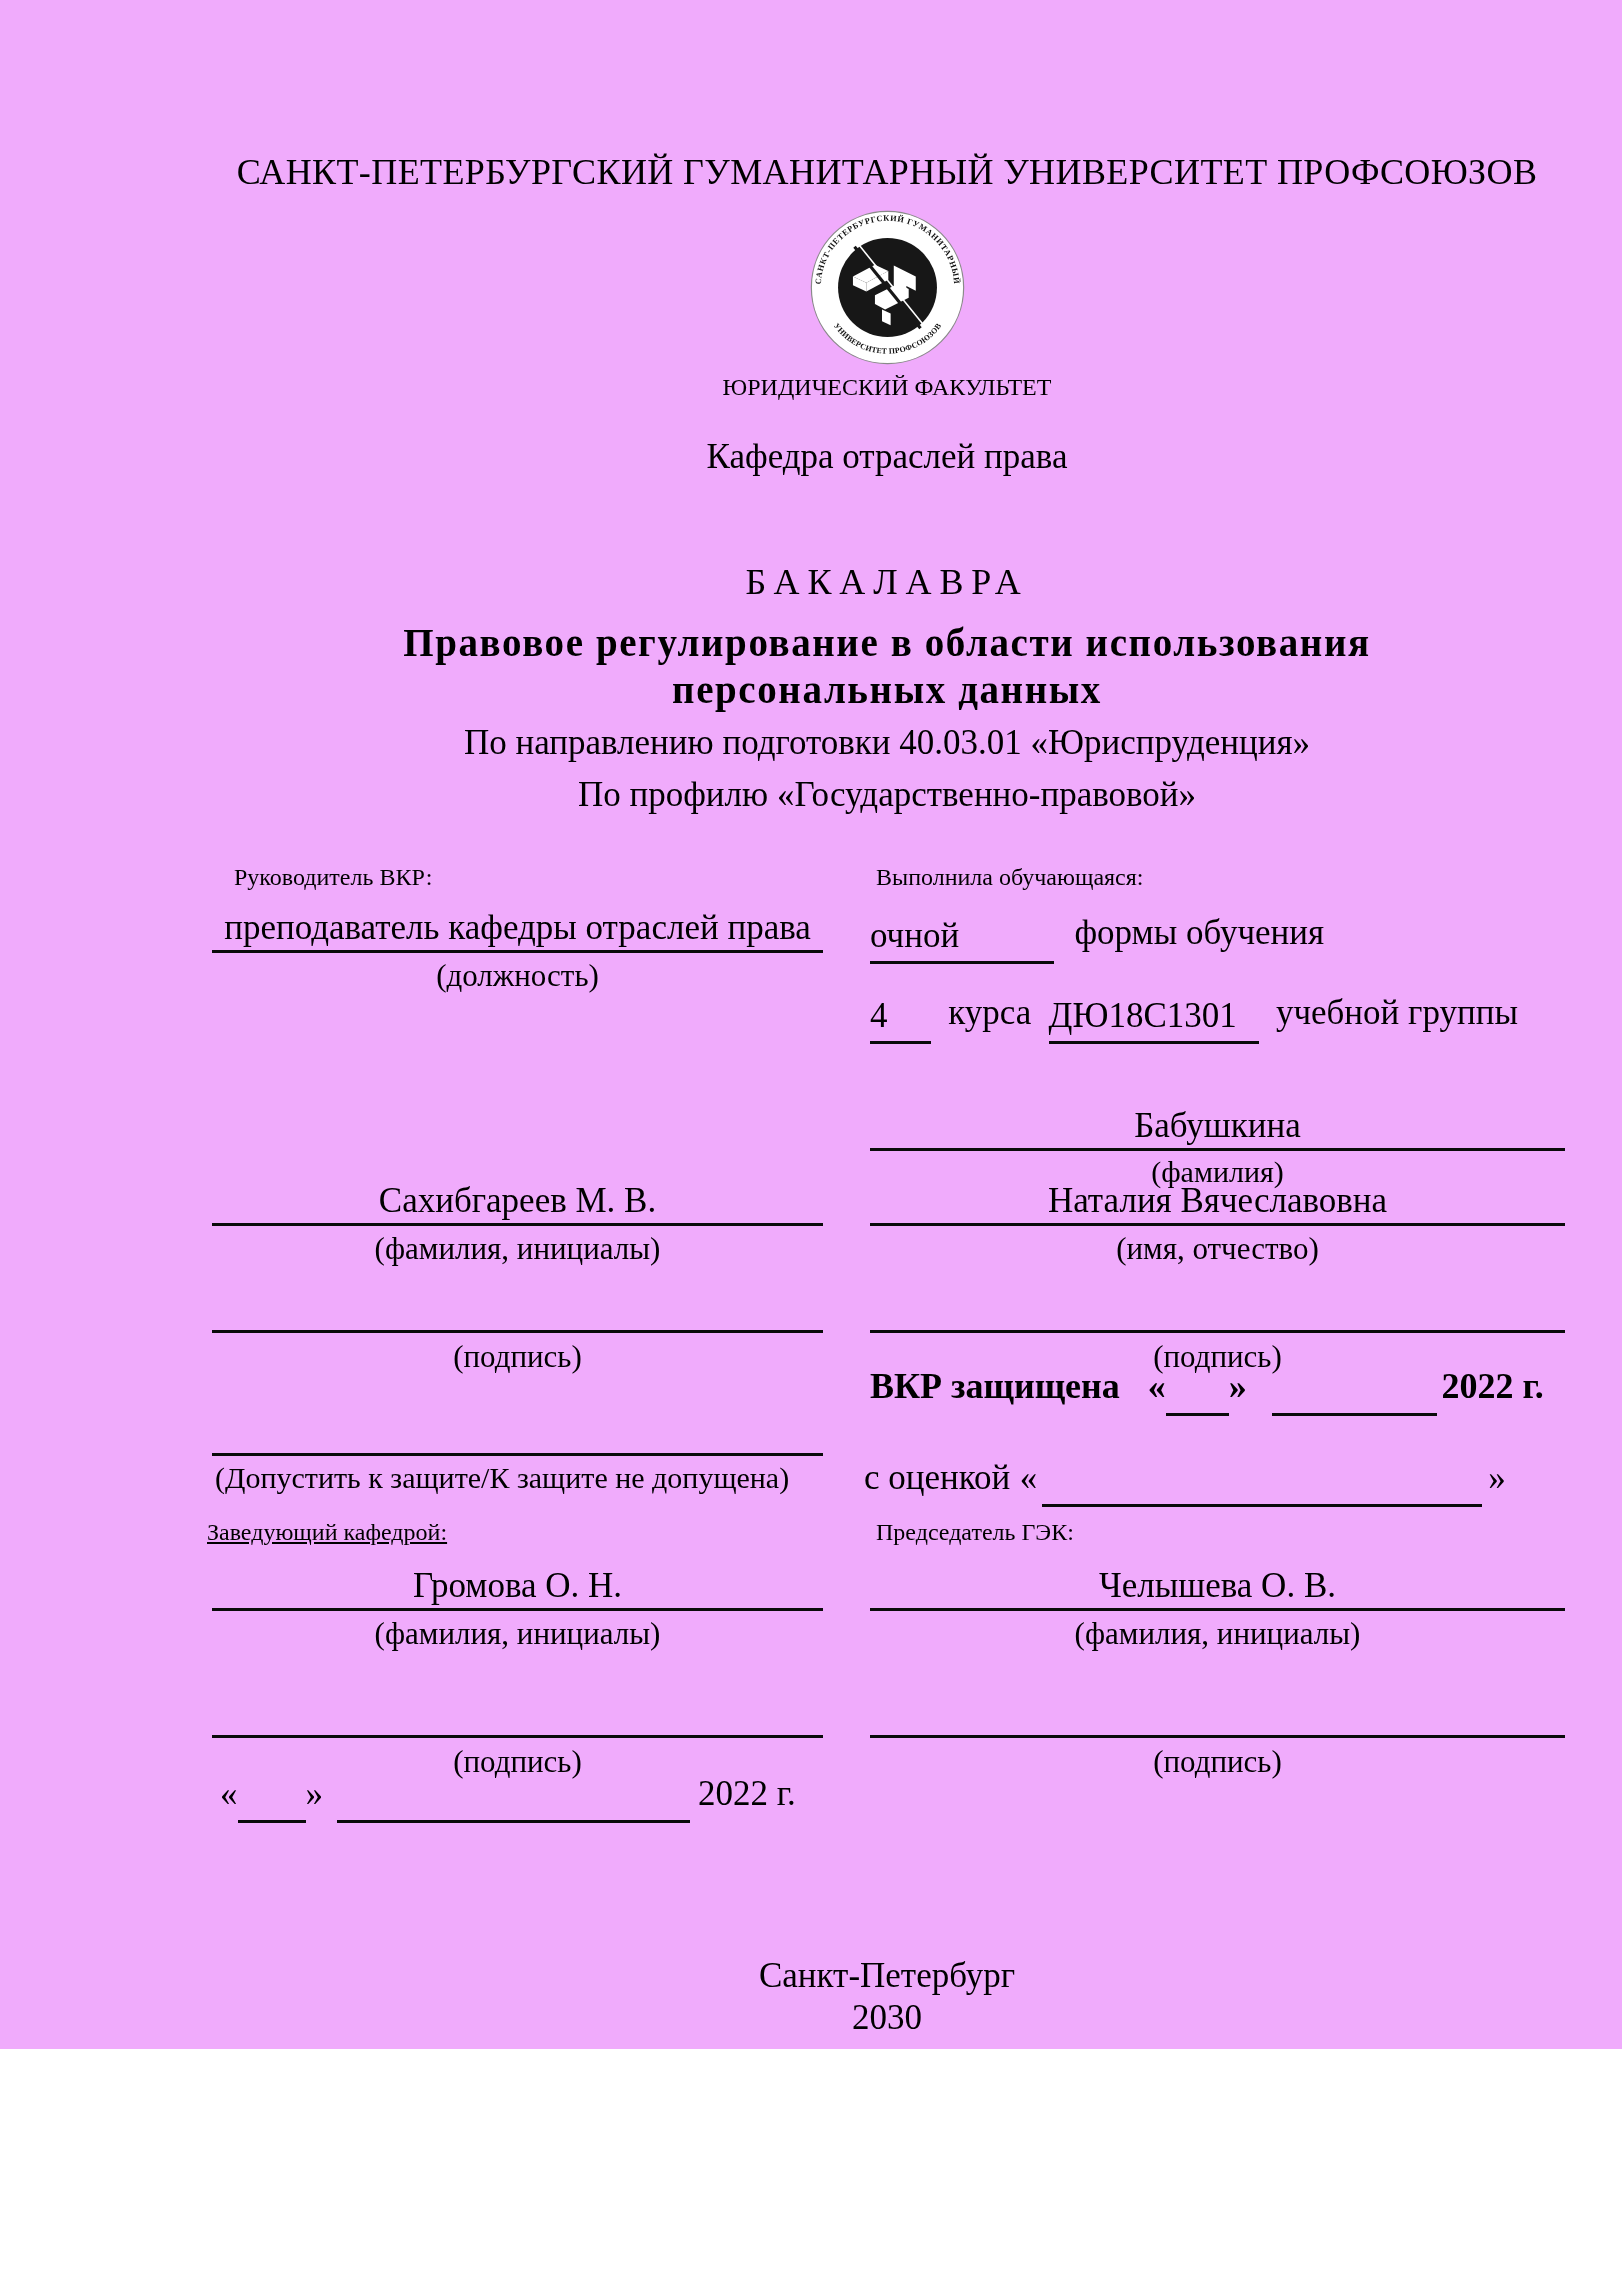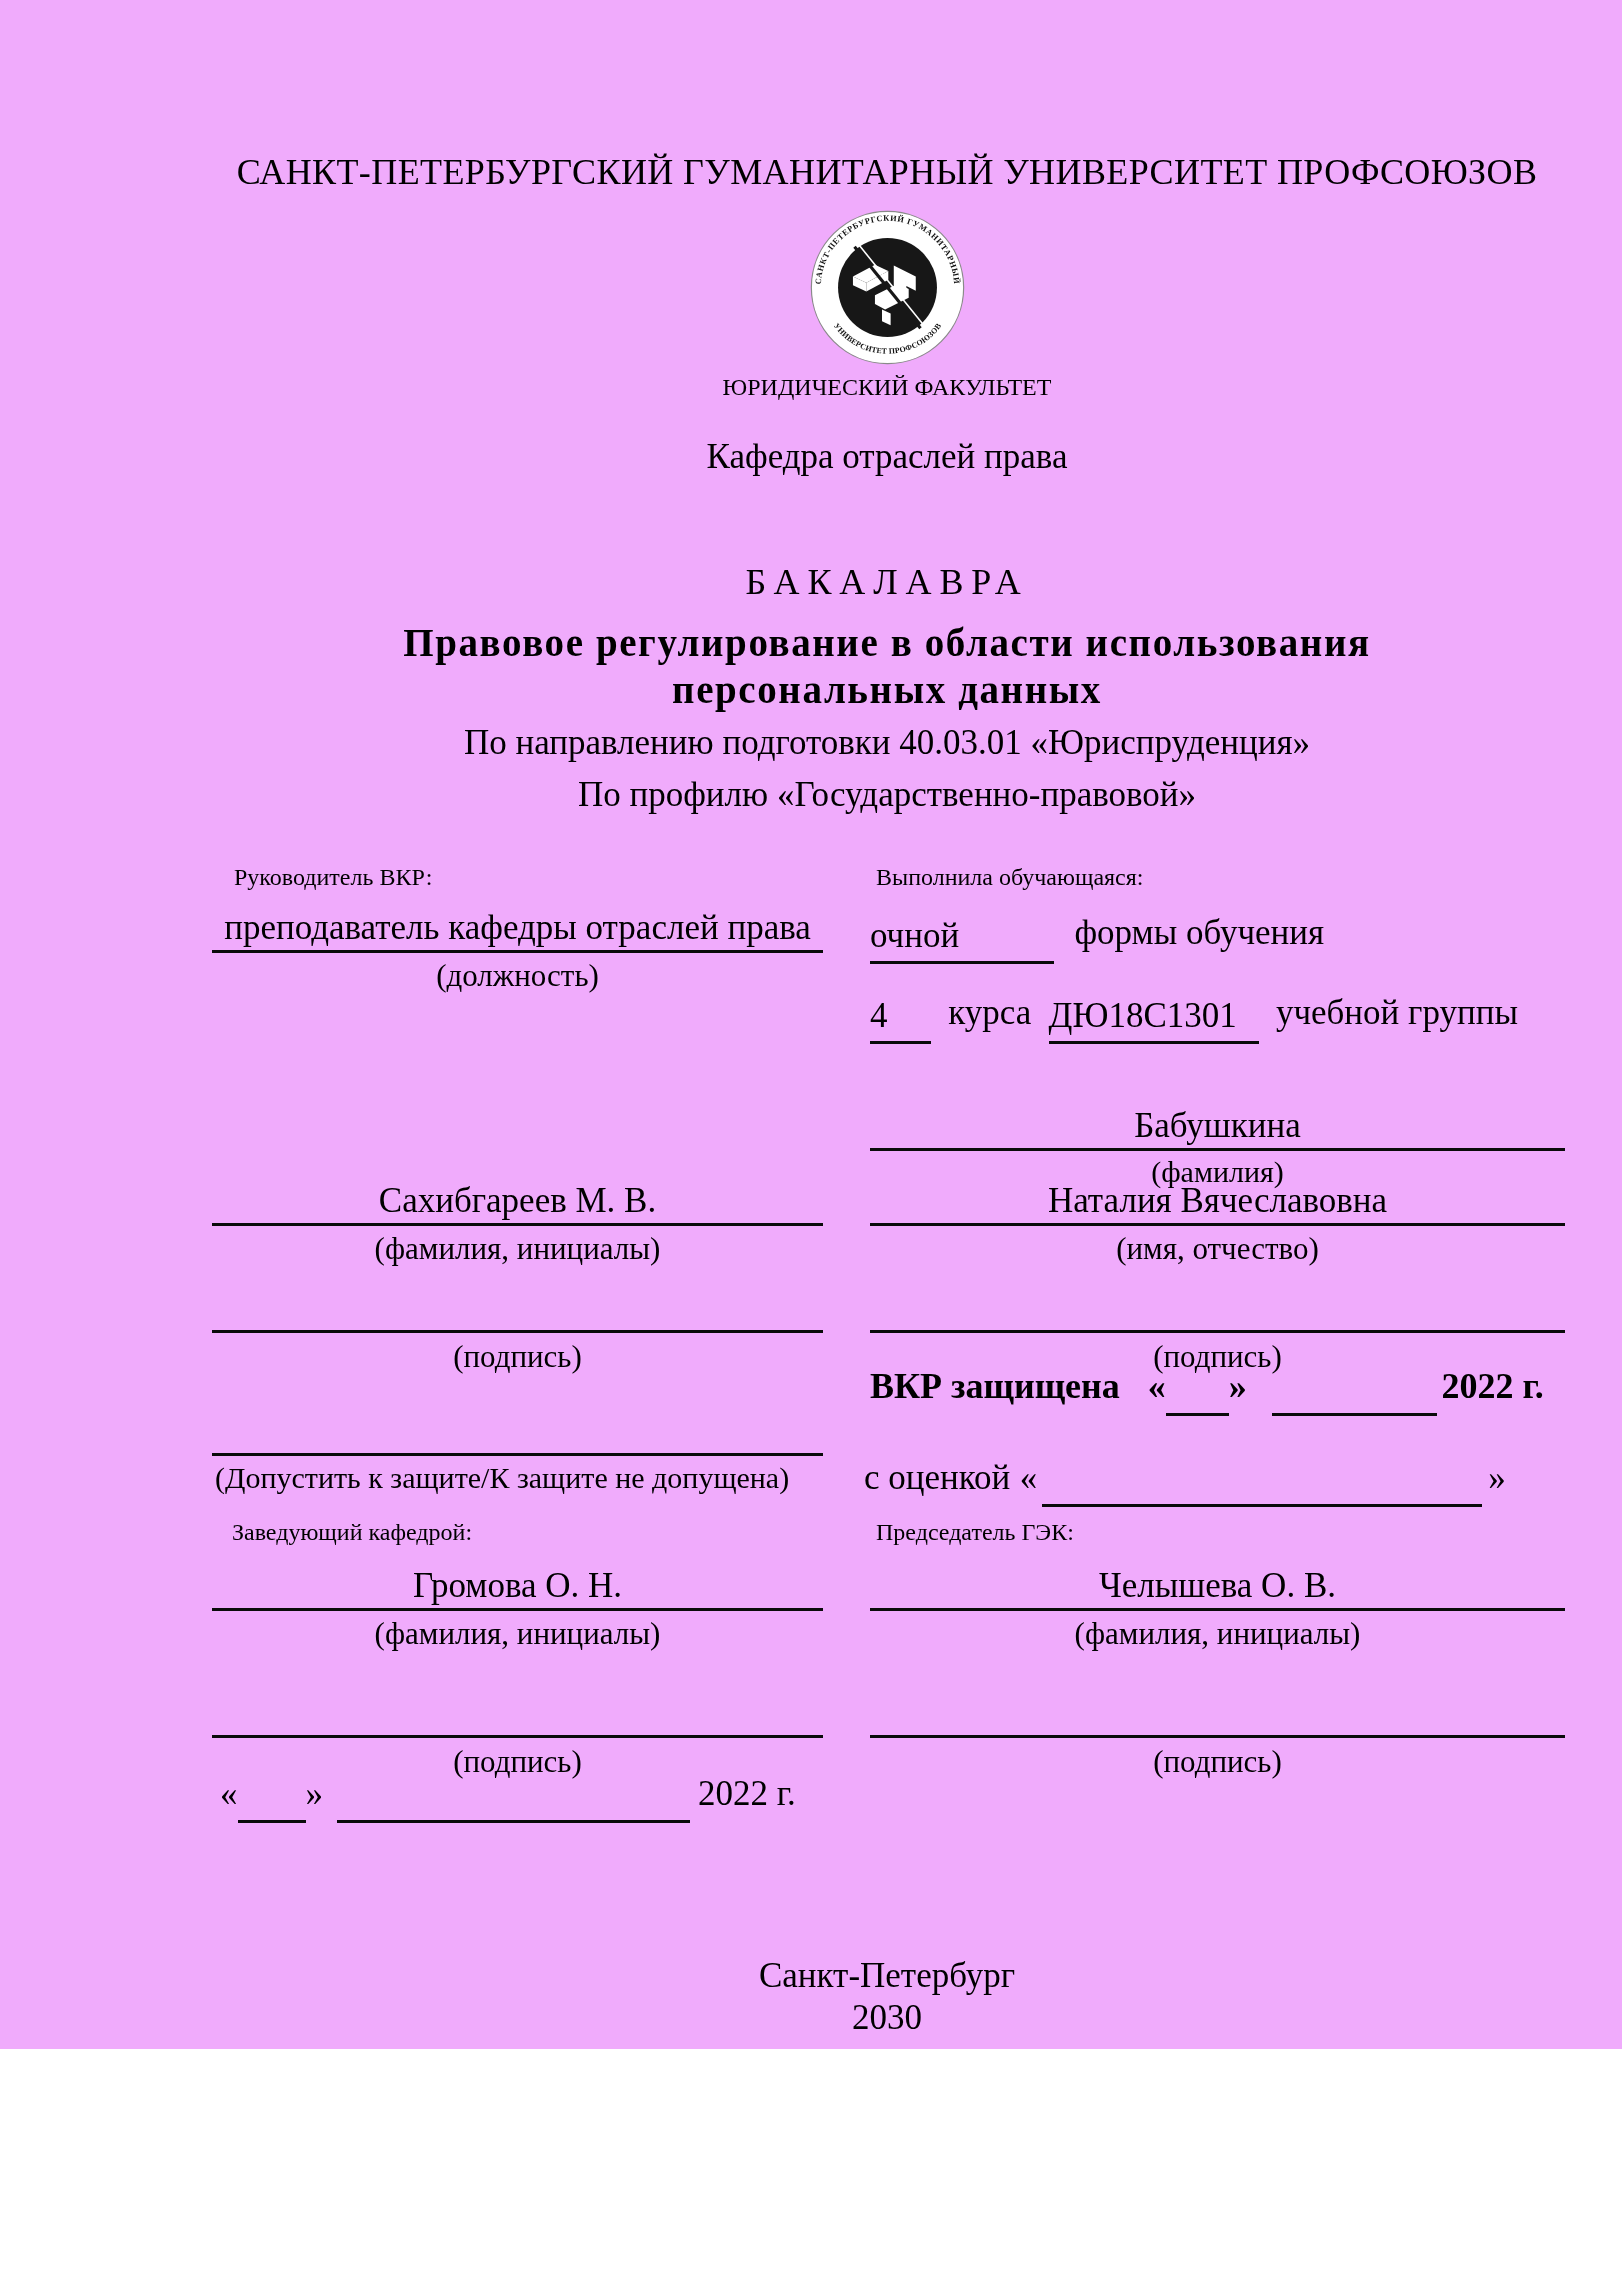--- a/index.html
+++ b/index.html
@@ -108,21 +108,21 @@
     <span>Сахибгареев М. В.</span>
   </div>
   <div class="abs caption" style="top:1231px;left:212px;width:611px;">(фамилия, инициалы)</div>
 
   <div class="abs field" style="top:1292px;left:212px;width:611px;height:41px;"></div>
   <div class="abs caption" style="top:1339px;left:212px;width:611px;">(подпись)</div>
 
   <div class="abs field" style="top:1415px;left:212px;width:611px;height:41px;"></div>
   <div class="abs caption caption-small" style="top:1460px;left:215px;width:611px;text-align:left;">(Допустить к защите/К защите не допущена)</div>
 
-  <div class="abs label" style="top:1512px;left:232px;">Заведующий кафедрой:</div>
+  <div class="abs label" style="top:1512px;left:207px;text-decoration:underline;">Заведующий кафедрой:</div>
 
   <div class="abs field" style="top:1561px;left:212px;width:611px;height:50px;">
     <span>Громова О. Н.</span>
   </div>
   <div class="abs caption" style="top:1616px;left:212px;width:611px;">(фамилия, инициалы)</div>
 
   <div class="abs field" style="top:1697px;left:212px;width:611px;height:41px;"></div>
   <div class="abs caption" style="top:1744px;left:212px;width:611px;">(подпись)</div>
 
   <div class="abs row" style="top:1773px;left:220px;width:611px;">

